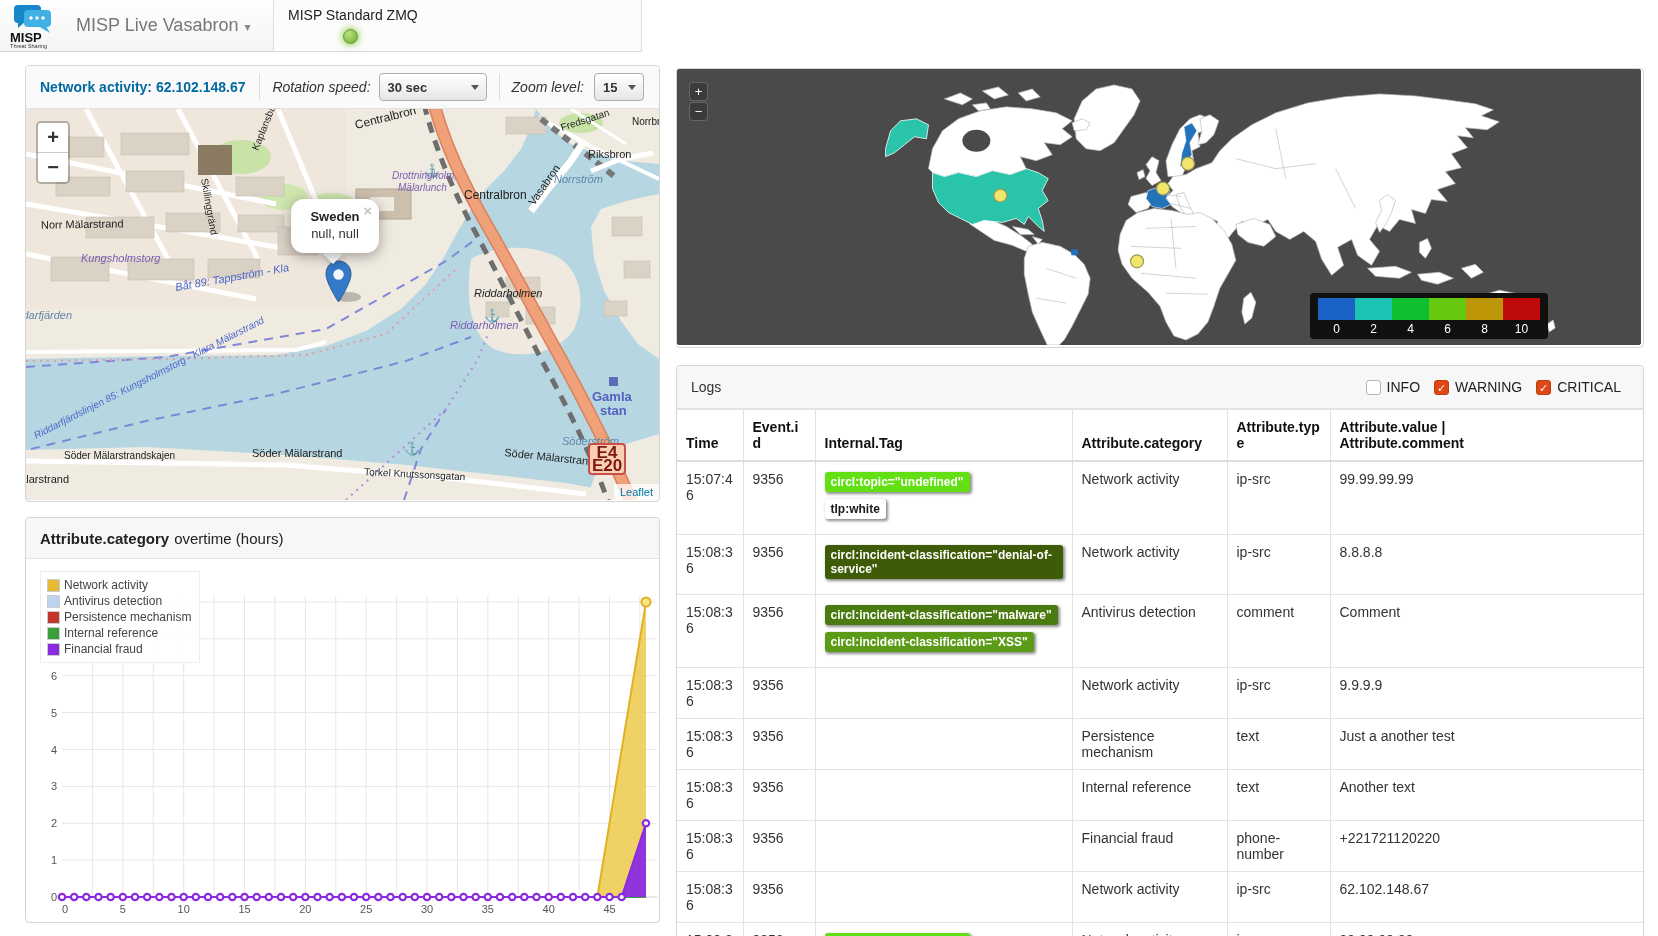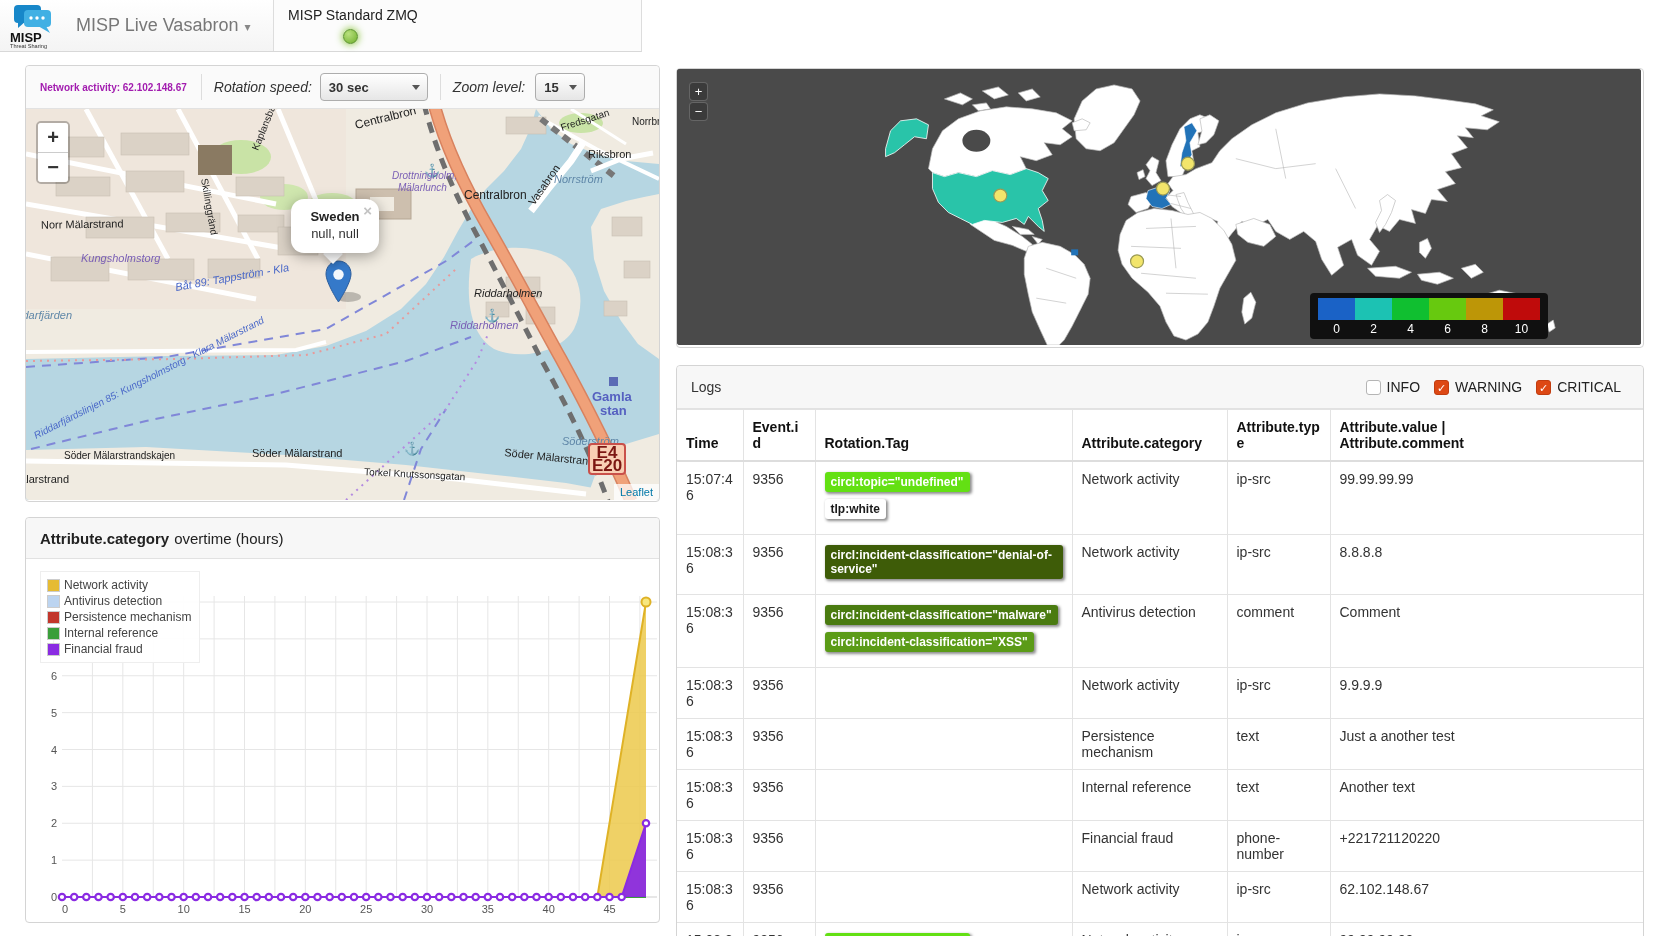--- a/index.html
+++ b/index.html
@@ -18,21 +18,21 @@
   .nav-tab .tab-label{position:absolute;left:14px;top:7px;font-size:14px;font-weight:normal;color:#222;}
   .status-dot{position:absolute;left:69px;top:29px;width:13px;height:13px;border-radius:50%;
               background:radial-gradient(circle at 35% 30%,#b9e17e,#6faf2d);
               border:1px solid #59922a;box-shadow:0 0 7px 1px rgba(140,198,63,.9);}
   
   .panel{position:absolute;background:#fff;border:1px solid #d4d4d4;border-radius:4px;}
   .panel-hd{height:42px;background:#fafafa;border-bottom:1px solid #e2e2e2;
             border-radius:4px 4px 0 0;display:flex;align-items:center;}
   
   #map-panel{left:25px;top:65px;width:633px;height:435px;}
-  .map-title{font-size:10px;font-weight:bold;color:#a21caf;padding:0 14px;white-space:nowrap;}
+  .map-title{font-size:14px;font-weight:bold;color:#0369a1;padding:0 14px;white-space:nowrap;}
   .hd-div{width:1px;height:26px;background:#ddd;}
   .hd-label{font-size:14px;font-weight:normal;font-style:italic;color:#333;padding:0 8px 0 12px;white-space:nowrap;}
   .sel{position:relative;border:1px solid #adadad;border-radius:4px;
        background:linear-gradient(#ffffff,#e6e6e6);height:28px;display:flex;align-items:center;
        font-size:13px;font-weight:bold;color:#333;cursor:pointer;box-sizing:border-box;}
   .sel .sel-text{padding:0 8px;}
   .sel .chev{width:0;height:0;border-left:4px solid transparent;border-right:4px solid transparent;
              border-top:5px solid #555;margin-right:7px;}
   #rotation-select{width:108px;justify-content:space-between;}
   #zoomlevel-select{width:50px;justify-content:space-between;margin-left:2px;}
@@ -389,21 +389,21 @@
           <col style="width: 72px;">
           <col style="width: 257px;">
           <col style="width: 155px;">
           <col style="width: 103px;">
           <col style="width: 313px;">
         </colgroup>
         <thead>
           <tr>
             <th>Time</th>
             <th>Event.id</th>
-            <th>Rotation.Tag</th>
+            <th>Internal.Tag</th>
             <th>Attribute.category</th>
             <th>Attribute.type</th>
             <th>Attribute.value |
 Attribute.comment</th>
           </tr>
         </thead>
         <tbody>
           <tr>
             <td>15:07:46</td>
             <td>9356</td>

